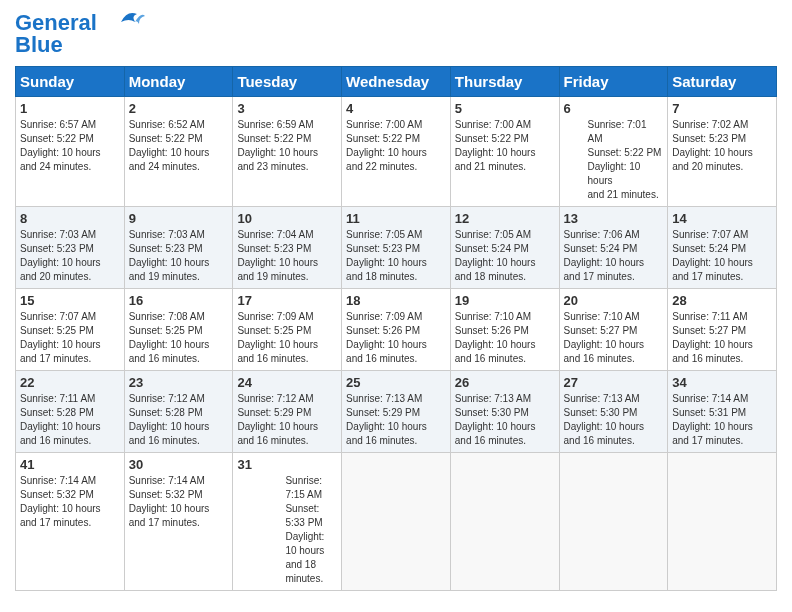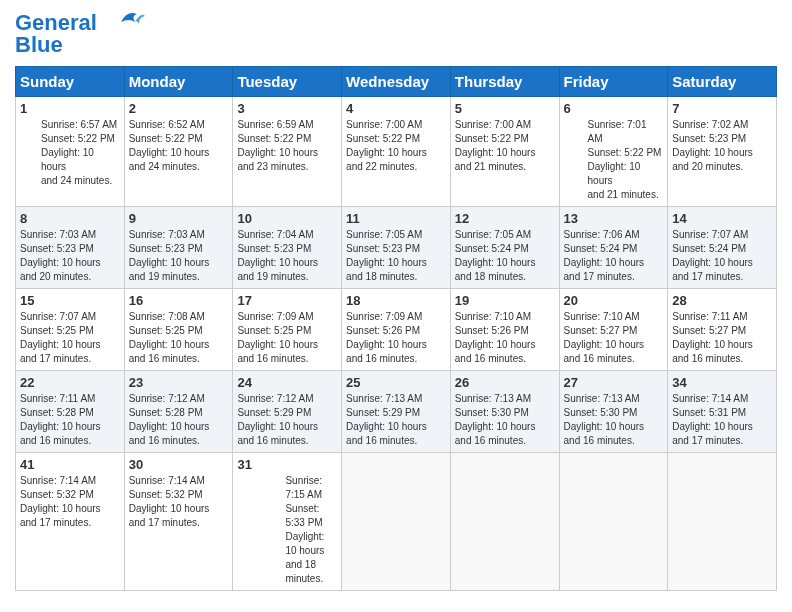--- a/index.html
+++ b/index.html
@@ -114,21 +114,21 @@
         <th>Wednesday</th>
         <th>Thursday</th>
         <th>Friday</th>
         <th>Saturday</th>
       </tr>
   </thead>
   <tbody id="calendar-body">
   <tr class="row-normal">
         <td>
           <span class="day-num">1</span>
-          <div class="day-info" style="white-space: pre-line; margin-left: 21px;">Sunrise: 6:57 AM
+          <div class="day-info" style="white-space: pre-line;">Sunrise: 6:57 AM
 Sunset: 5:22 PM
 Daylight: 10 hours
 and 24 minutes.</div>
         </td>
         <td>
           <span class="day-num">2</span>
           <div class="day-info" style="white-space: pre-line;">Sunrise: 6:52 AM
 Sunset: 5:22 PM
 Daylight: 10 hours
 and 24 minutes.</div>

